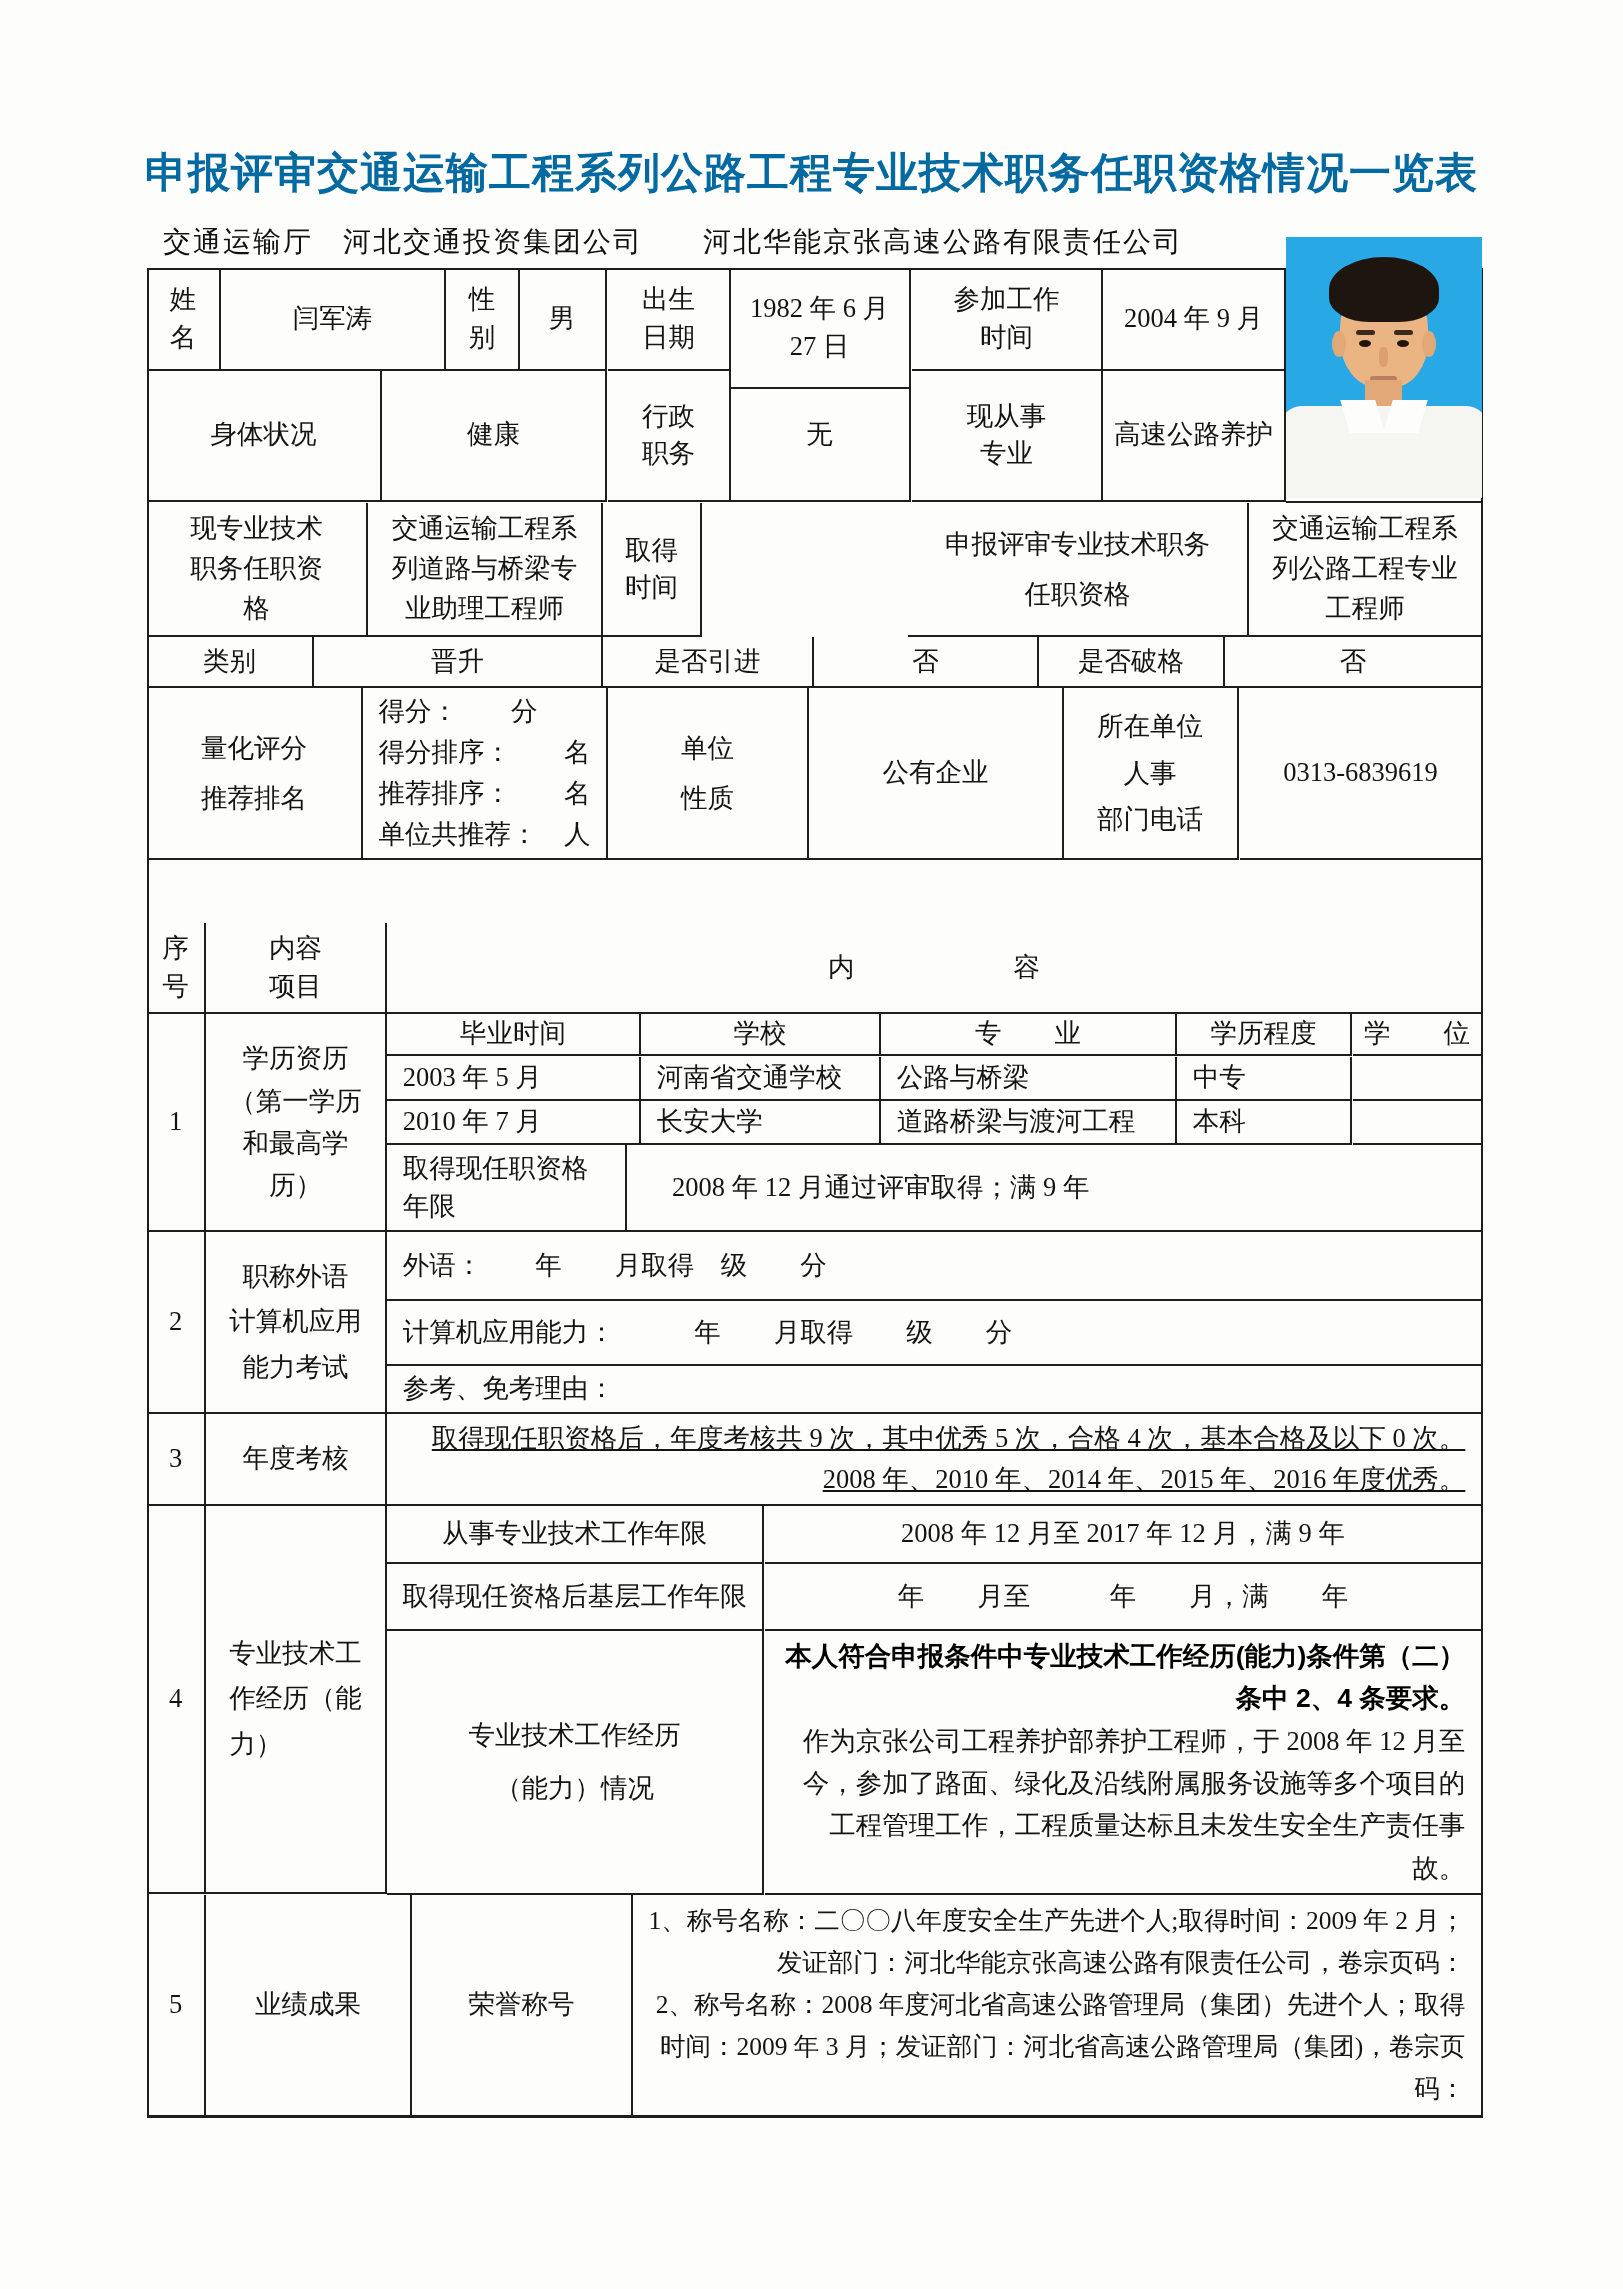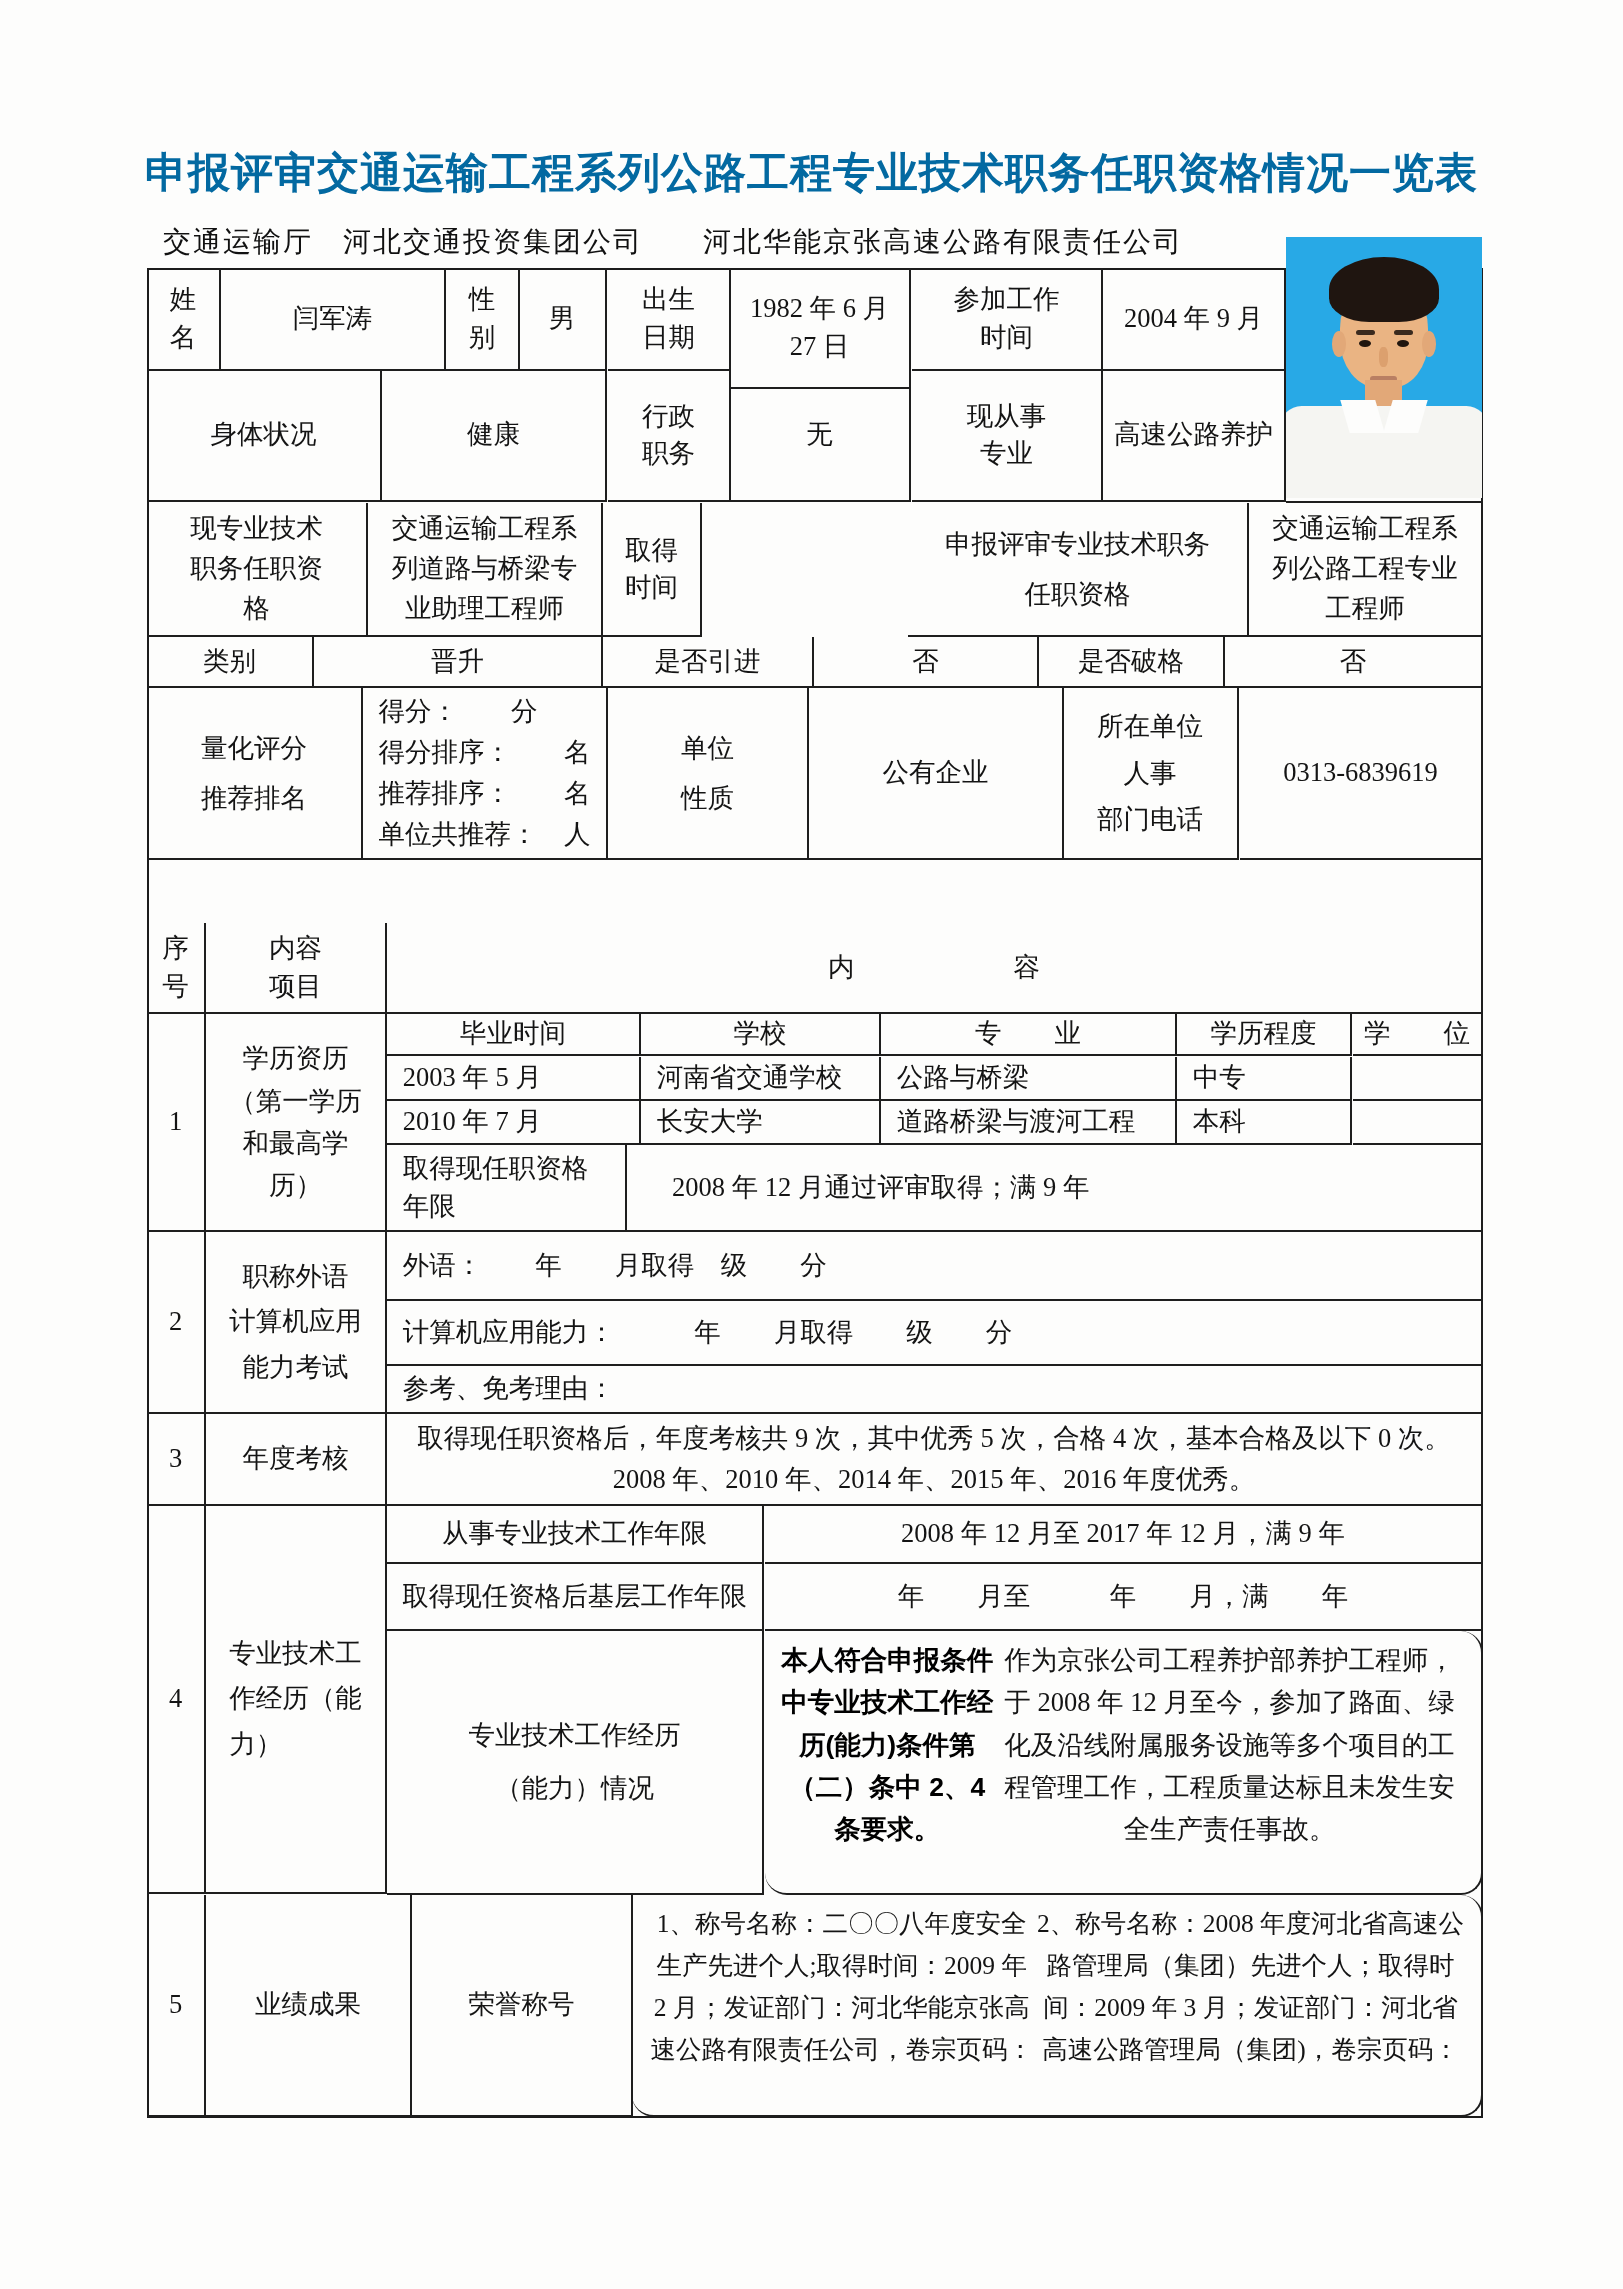--- a/index.html
+++ b/index.html
@@ -9,22 +9,22 @@
   .title{position:absolute;left:0;top:145px;width:100%;text-align:center;
          font-family:"Liberation Sans","DejaVu Sans",sans-serif;
          font-weight:700;font-size:42px;letter-spacing:1px;color:#0369a1;}
   .subtitle{position:absolute;left:163px;top:223px;font-size:28px;letter-spacing:2px;color:#111;}
   .sheet{position:absolute;left:147px;top:268px;width:1336px;height:1850px;
          box-sizing:border-box;border:2.9px solid #1c1c1c;}
   .c{position:absolute;box-sizing:border-box;border-right:2px solid #1e1e1e;border-bottom:2px solid #1e1e1e;
      display:flex;align-items:center;justify-content:center;text-align:center;
      white-space:pre-line;font-size:26.5px;line-height:1.4;padding:2px 5.9px;color:#141414;}
   .l{justify-content:flex-start;text-align:left;padding-left:15.7px;}
-  .para{justify-content:flex-start;align-items:center;text-align:center;line-height:1.62;padding:7.8px 15.7px;}
-  .paratop{flex-direction:row;align-items:flex-start;justify-content:center;text-align:center;line-height:1.6;padding:7.8px 15.7px;border-radius:22px;}
+  .para{justify-content:flex-start;align-items:center;text-align:right;line-height:1.62;padding:7.8px 15.7px;text-decoration:underline;}
+  .paratop{flex-direction:column;align-items:flex-start;justify-content:center;text-align:right;line-height:1.6;padding:7.8px 15.7px;}
   .score{text-align:left;line-height:1.55;}
   .bold{font-family:"Liberation Sans","DejaVu Sans",sans-serif;font-weight:700;color:#000;}
   
   .photo{position:absolute;left:1286px;top:237px;width:196px;height:261px;background:#28a9e6;
          overflow:hidden;z-index:5;}
   .photo div{position:absolute;}
   .face{left:54px;top:41px;width:88px;height:110px;background:#eab483;border-radius:46% 46% 42% 44%;}
   .hair{left:43px;top:19.6px;width:110px;height:65px;background:#1f1510;border-radius:52% 52% 38% 38%;}
   .ear{top:94px;width:13.7px;height:25.5px;background:#e2a878;border-radius:50%;}
   .brow{top:93px;width:18.6px;height:4.9px;background:#3a2a1e;border-radius:2.9px;}

